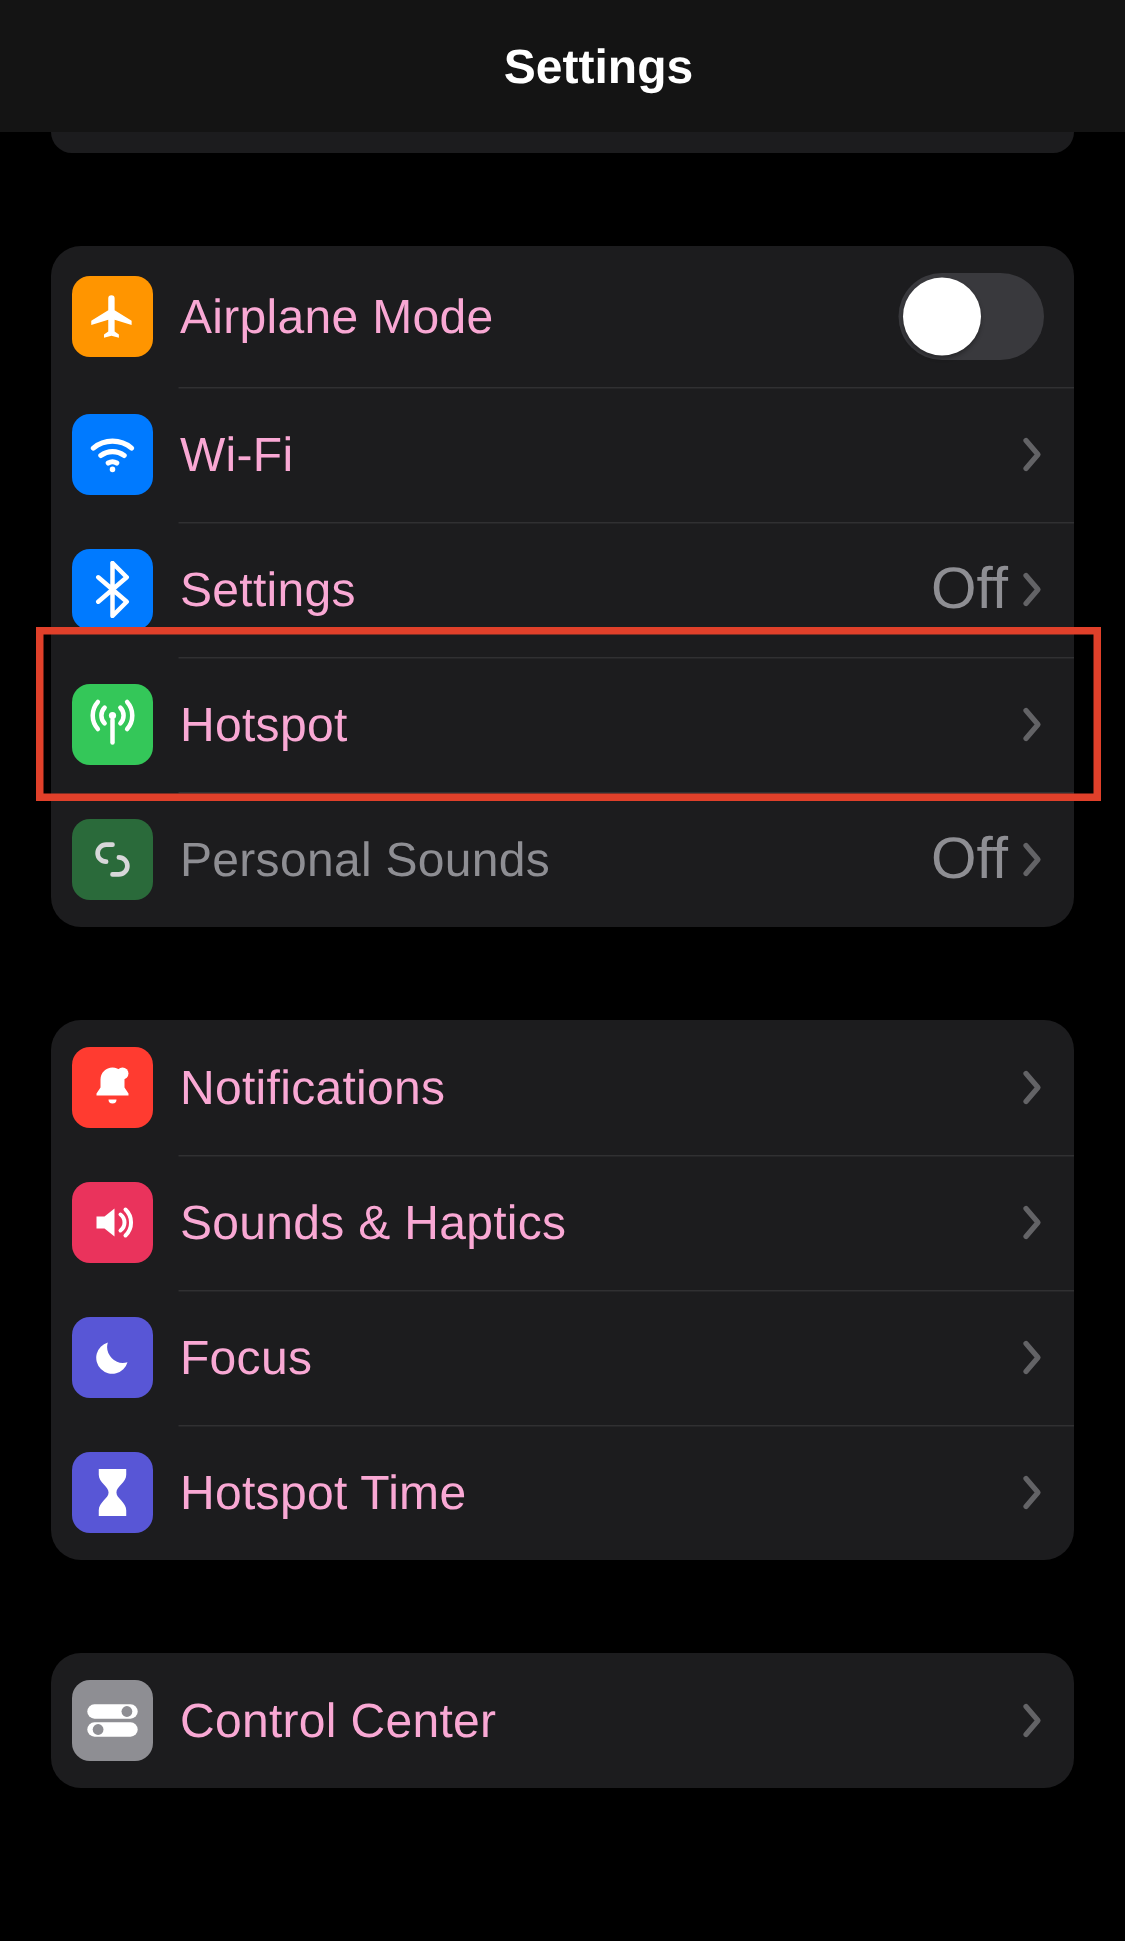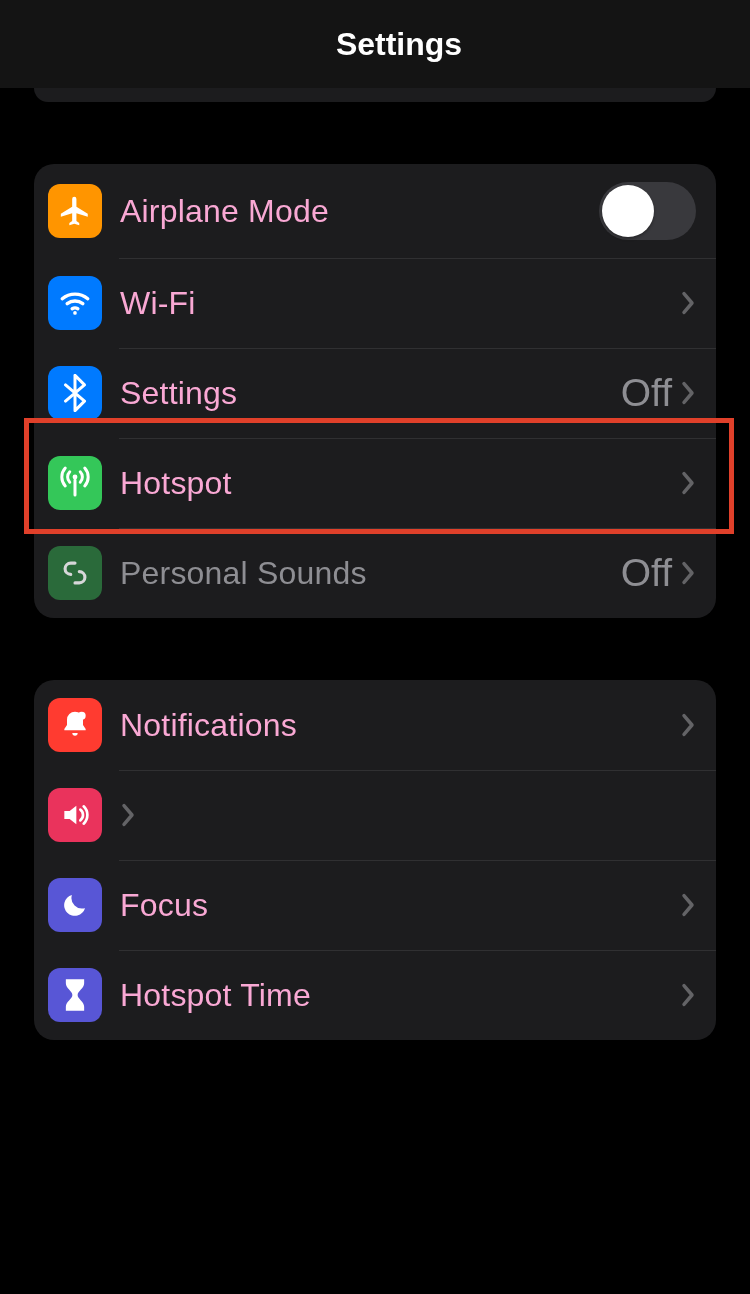--- a/index.html
+++ b/index.html
@@ -218,20 +218,21 @@
       </div>
     </div>
     <div class="row">
       <div class="icon-wrap c-pink">
         <svg width="32" height="32" viewBox="0 0 24 24" fill="#fff">
             <path d="M4 9v6h4l5 4V5L8 9H4z"></path>
             <path d="M16 8a5 5 0 0 1 0 8" fill="none" stroke="#fff" stroke-width="2" stroke-linecap="round"></path>
             <path d="M18.5 5.5a9 9 0 0 1 0 13" fill="none" stroke="#fff" stroke-width="2" stroke-linecap="round"></path>
           </svg>
       </div>
+      <div class="label">Sounds &amp; Haptics</div>
       <div class="chevron">
         <svg width="14" height="24" viewBox="0 0 10 18" fill="none" stroke="#636366" stroke-width="2.6" stroke-linecap="round" stroke-linejoin="round">
             <path d="M2 2l6 7-6 7"></path>
           </svg>
       </div>
     </div>
     <div class="row">
       <div class="icon-wrap c-indigo">
         <svg width="30" height="30" viewBox="0 0 24 24" fill="#fff">
             <path d="M20 14.5A8.5 8.5 0 0 1 9.5 4 8.5 8.5 0 1 0 20 14.5z"></path>
@@ -253,15 +254,31 @@
       <div class="label">Hotspot Time</div>
       <div class="chevron">
         <svg width="14" height="24" viewBox="0 0 10 18" fill="none" stroke="#636366" stroke-width="2.6" stroke-linecap="round" stroke-linejoin="round">
             <path d="M2 2l6 7-6 7"></path>
           </svg>
       </div>
     </div>
   </div>
 
   <div class="group">
+    <div class="row">
+      <div class="icon-wrap c-gray">
+        <svg width="36" height="30" viewBox="0 0 30 22">
+            <rect x="1" y="2" width="28" height="8" rx="4" fill="#fff"></rect>
+            <circle cx="23" cy="6" r="3" fill="#8e8e93"></circle>
+            <rect x="1" y="12" width="28" height="8" rx="4" fill="#fff"></rect>
+            <circle cx="7" cy="16" r="3" fill="#8e8e93"></circle>
+          </svg>
+      </div>
+      <div class="label">Control Center</div>
+      <div class="chevron">
+        <svg width="14" height="24" viewBox="0 0 10 18" fill="none" stroke="#636366" stroke-width="2.6" stroke-linecap="round" stroke-linejoin="round">
+            <path d="M2 2l6 7-6 7"></path>
+          </svg>
+      </div>
+    </div>
   </div>
 
 </div>
 
 </body></html>

